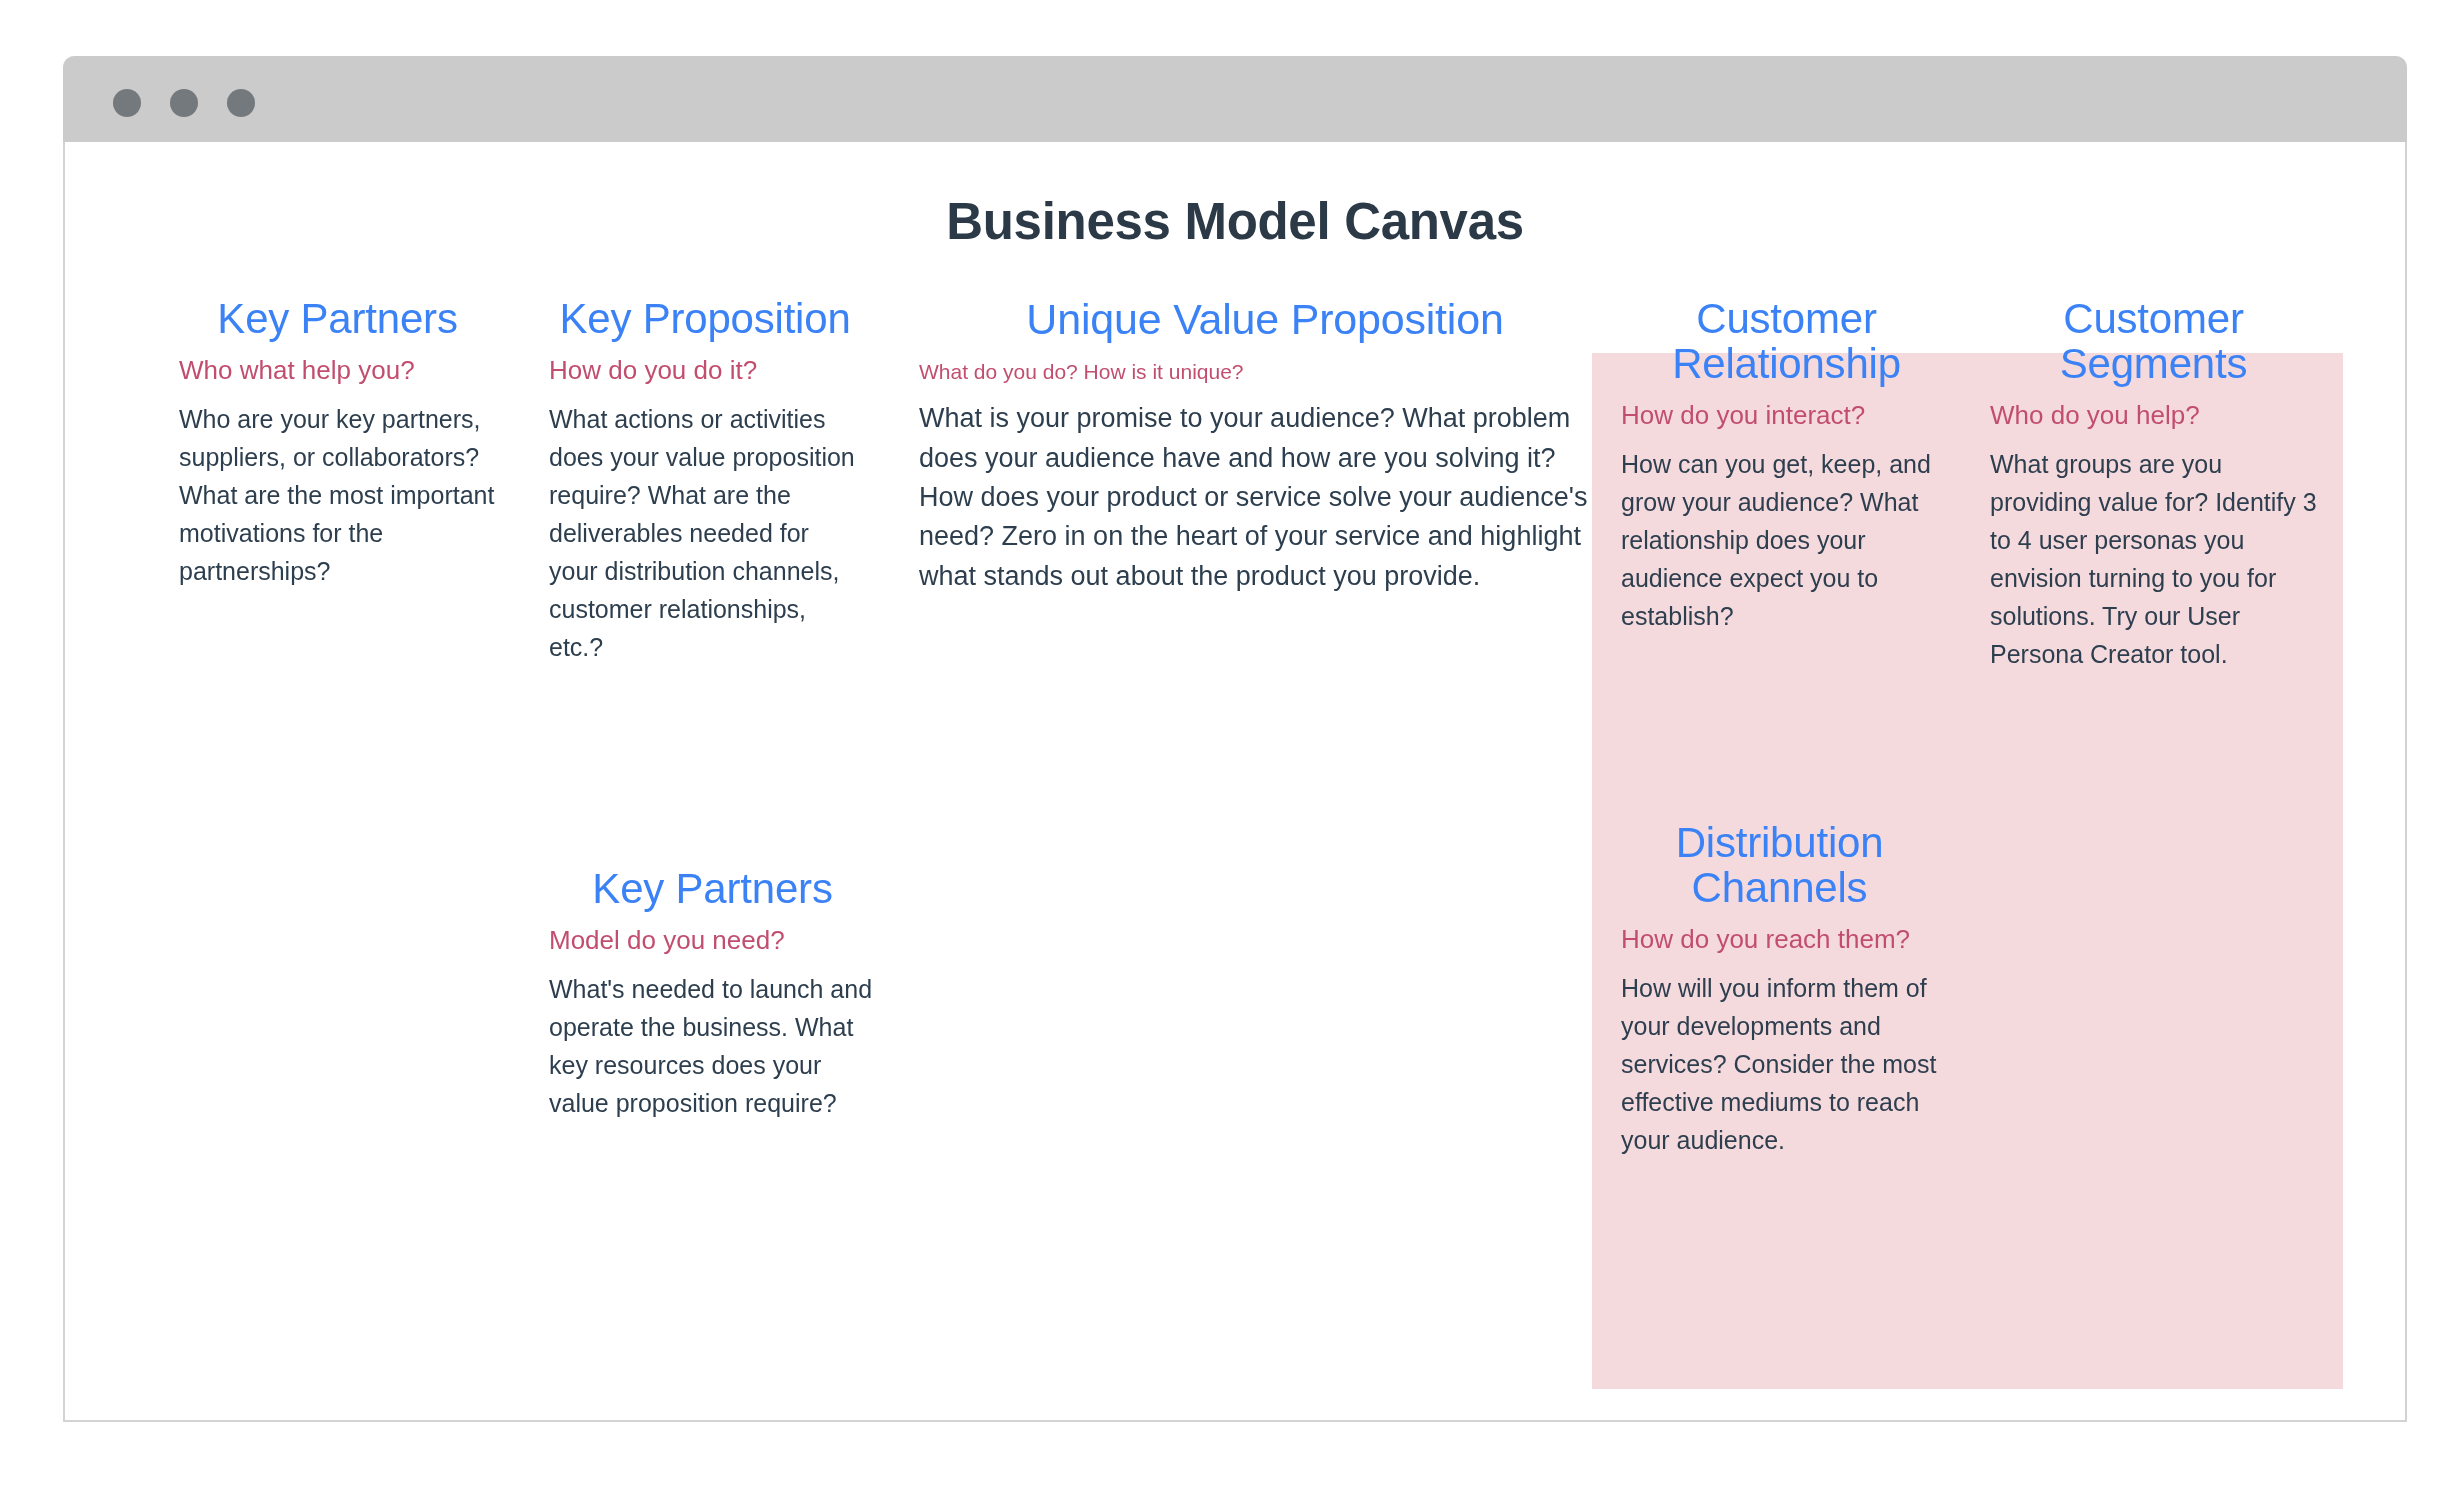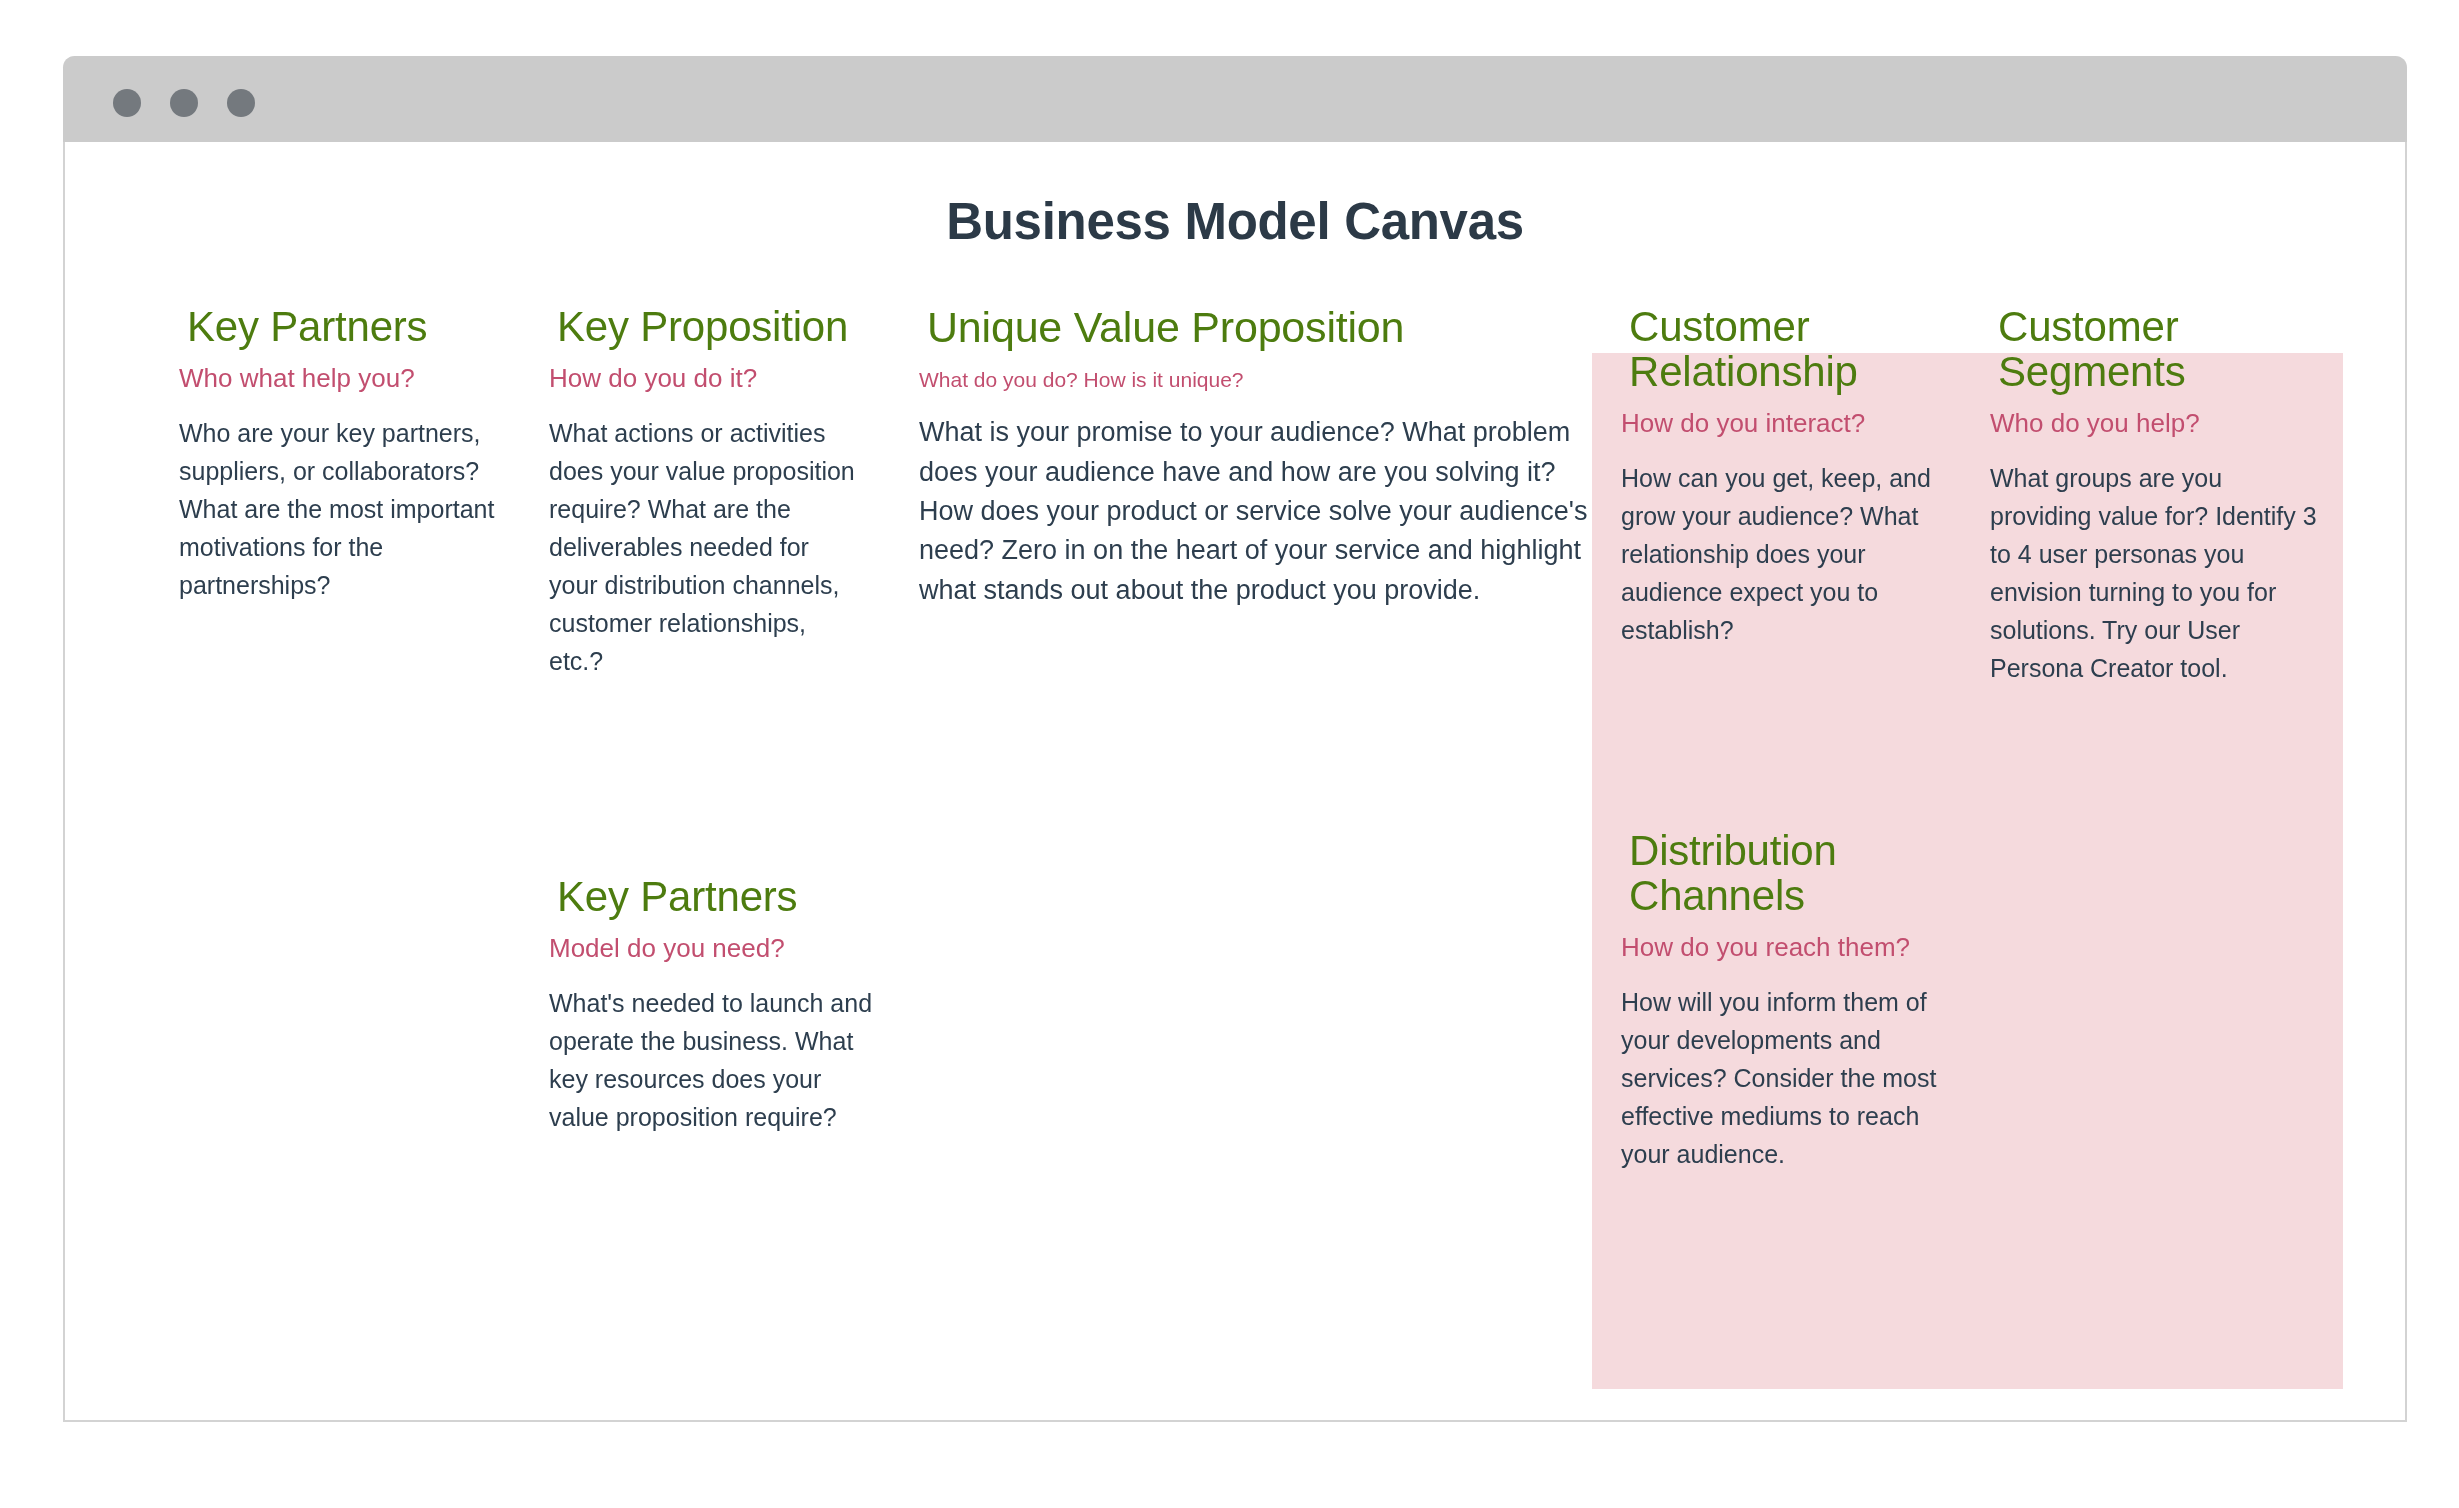--- a/index.html
+++ b/index.html
@@ -81,36 +81,37 @@
     height: 1036px;
     background: #f5dadd;
   }
 
   
   .block {
     position: absolute;
     box-sizing: border-box;
   }
   .block h2 {
-    margin: 8px;
+    margin: 0;
     font-size: 42px;
     font-weight: normal;
     line-height: 1.08;
-    color: #4d7c0f;
+    color: #3b82f6;
     letter-spacing: -0.2px;
+    text-align: center;
   }
   .block .sub {
     margin: 13.4px 0 0 0;
     font-size: 26px;
     font-weight: normal;
     line-height: 1.16;
     color: #c24e6f;
   }
   .block .body {
-    margin: 21px 0 0 0;
+    margin: 15px 0 0 0;
     font-size: 25px;
     line-height: 1.52;
     color: #2d3e4e;
   }
 
   
   #block-key-partners        { left: 114px;  top: 154px;  width: 317px; }
   #block-key-activities      { left: 484px;  top: 154px;  width: 312px; }
   #block-key-resources       { left: 484px;  top: 724px;  width: 327px; }
   #block-uvp                 { left: 854px;  top: 154px;  width: 692px; }

